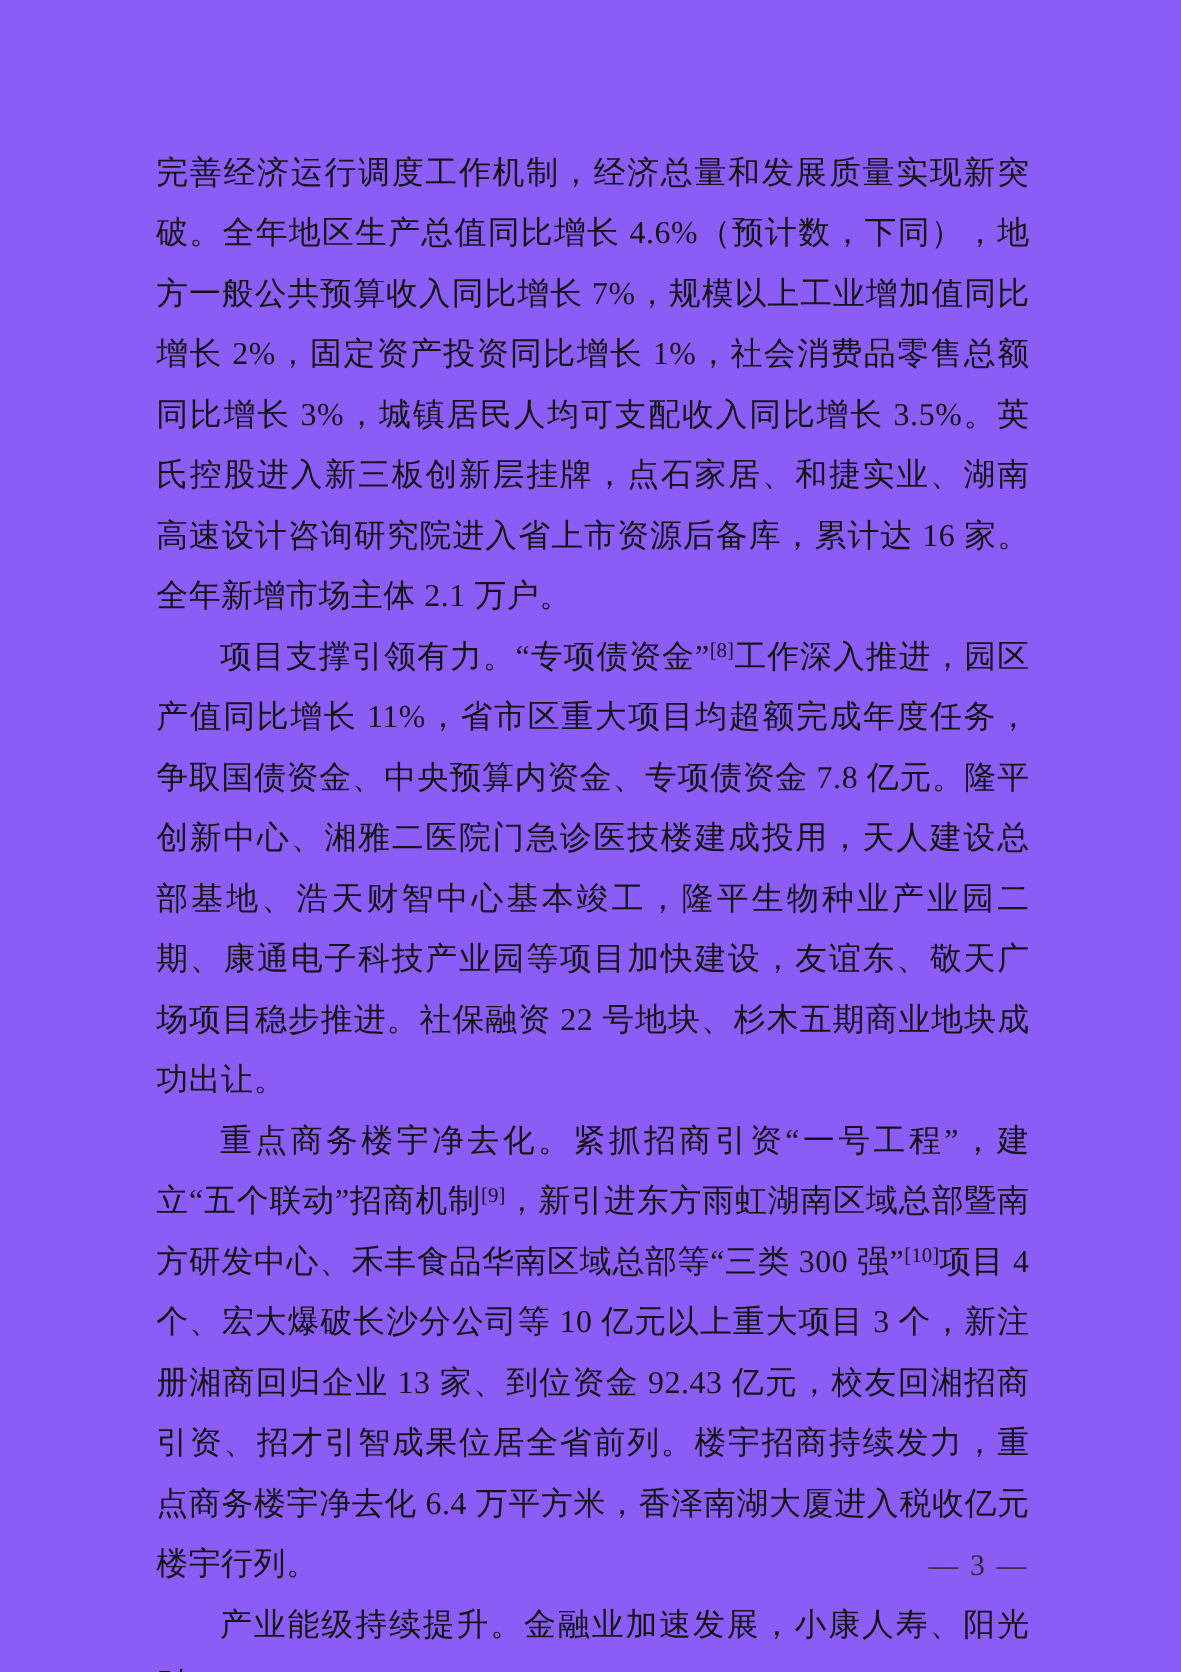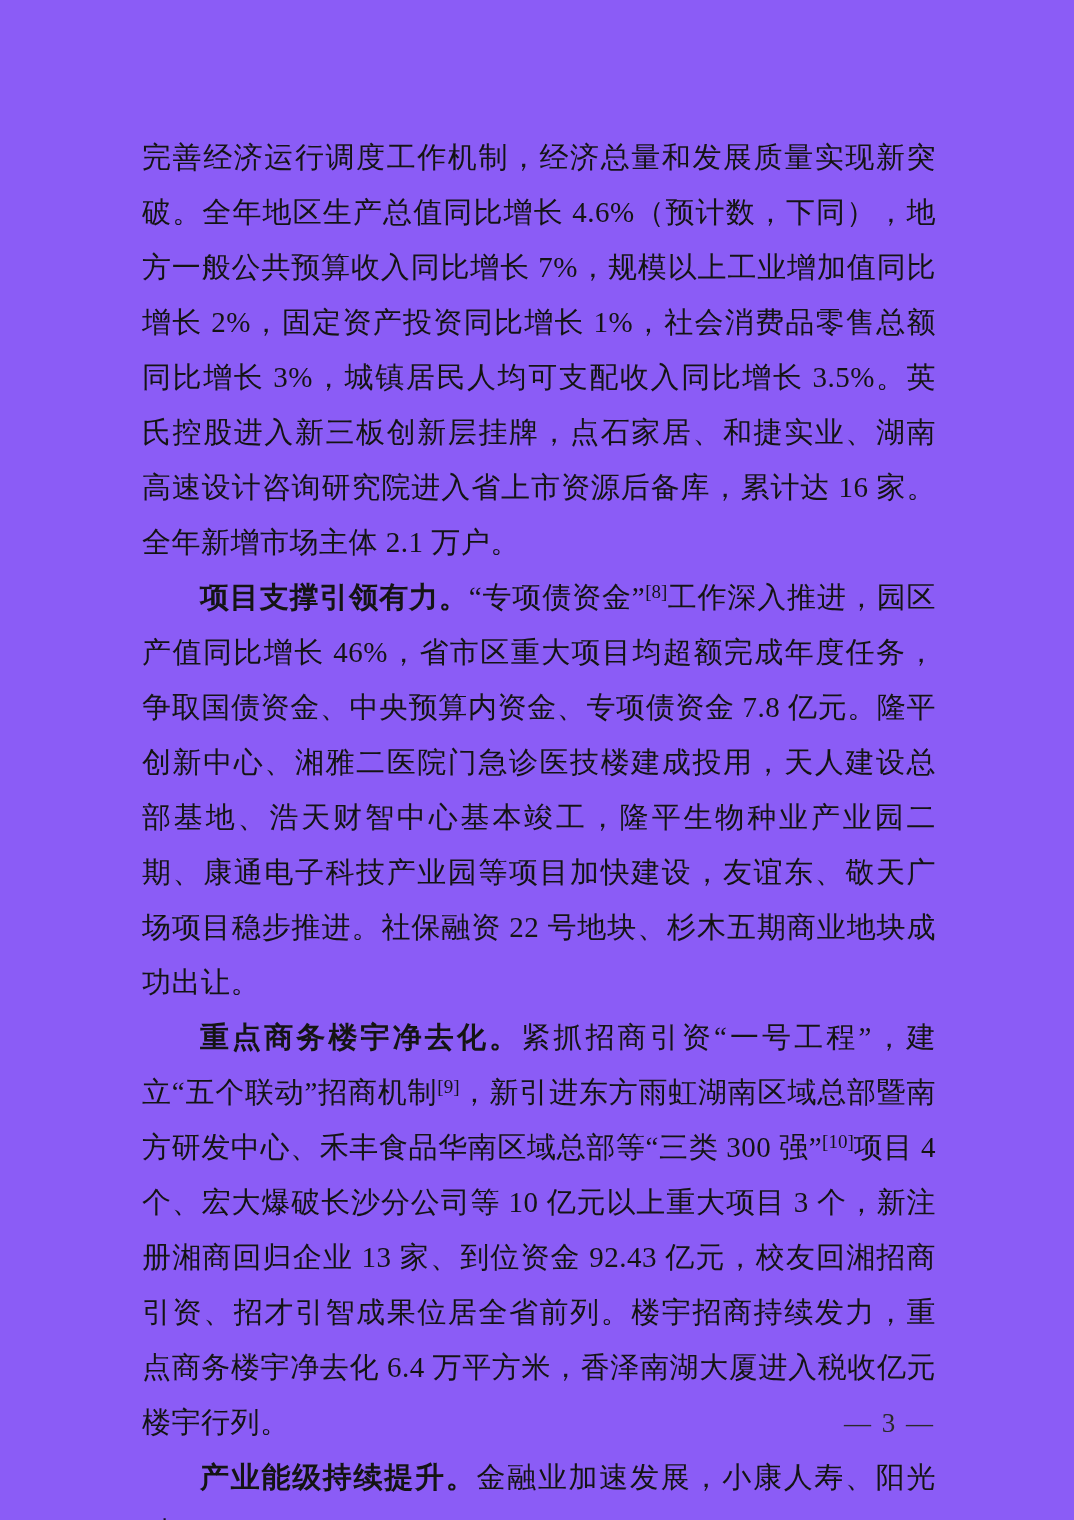--- a/index.html
+++ b/index.html
@@ -30,21 +30,21 @@
     margin: 0;
     font-size: 29px;
     line-height: 55px;
     text-align: justify;
     letter-spacing: 0.5px;
   }
   p.para.indent {
     text-indent: 2em;
   }
   .lead {
-    font-weight: bold;
+    font-weight: normal;
     margin-top: 40px;
   }
   .sup {
     font-size: 19px;
     vertical-align: 0.45em;
     letter-spacing: 0;
     line-height: 0;
   }
   .page-number {
     position: absolute;
@@ -54,18 +54,18 @@
     letter-spacing: 2px;
     color: #2a2a2a;
   }
 </style>
 </head>
 <body>
 
 <div class="page">
   <div class="content">
       <p class="para"><span>完善经济运行调度工作机制，经济总量和发展质量实现新突破。全年地区生产总值同比增长 4.6%（预计数，下同），地方一般公共预算收入同比增长 7%，规模以上工业增加值同比增长 2%，固定资产投资同比增长 1%，社会消费品零售总额同比增长 3%，城镇居民人均可支配收入同比增长 3.5%。英氏控股进入新三板创新层挂牌，点石家居、和捷实业、湖南高速设计咨询研究院进入省上市资源后备库，累计达 16 家。全年新增市场主体 2.1 万户。</span></p>
-      <p class="para indent"><span class="lead">项目支撑引领有力。</span><span>“专项债资金”</span><span class="sup">[8]</span><span>工作深入推进，园区产值同比增长 46%，省市区重大项目均超额完成年度任务，争取国债资金、中央预算内资金、专项债资金 7.8 亿元。隆平创新中心、湘雅二医院门急诊医技楼建成投用，天人建设总部基地、浩天财智中心基本竣工，隆平生物种业产业园二期、康通电子科技产业园等项目加快建设，友谊东、敬天广场项目稳步推进。社保融资 22 号地块、杉木五期商业地块成功出让。</span></p>
+      <p class="para indent"><span class="lead">项目支撑引领有力。</span><span>“专项债资金”</span><span class="sup">[8]</span><span>工作深入推进，园区产值同比增长 11%，省市区重大项目均超额完成年度任务，争取国债资金、中央预算内资金、专项债资金 7.8 亿元。隆平创新中心、湘雅二医院门急诊医技楼建成投用，天人建设总部基地、浩天财智中心基本竣工，隆平生物种业产业园二期、康通电子科技产业园等项目加快建设，友谊东、敬天广场项目稳步推进。社保融资 22 号地块、杉木五期商业地块成功出让。</span></p>
       <p class="para indent"><span class="lead">重点商务楼宇净去化。</span><span>紧抓招商引资“一号工程”，建立“五个联动”招商机制</span><span class="sup">[9]</span><span>，新引进东方雨虹湖南区域总部暨南方研发中心、禾丰食品华南区域总部等“三类 300 强”</span><span class="sup">[10]</span><span>项目 4 个、宏大爆破长沙分公司等 10 亿元以上重大项目 3 个，新注册湘商回归企业 13 家、到位资金 92.43 亿元，校友回湘招商引资、招才引智成果位居全省前列。楼宇招商持续发力，重点商务楼宇净去化 6.4 万平方米，香泽南湖大厦进入税收亿元楼宇行列。</span></p>
       <p class="para indent"><span class="lead">产业能级持续提升。</span><span>金融业加速发展，小康人寿、阳光财</span></p>
     </div>
   <div class="page-number">— 3 —</div>
 </div>
 
 </body></html>

